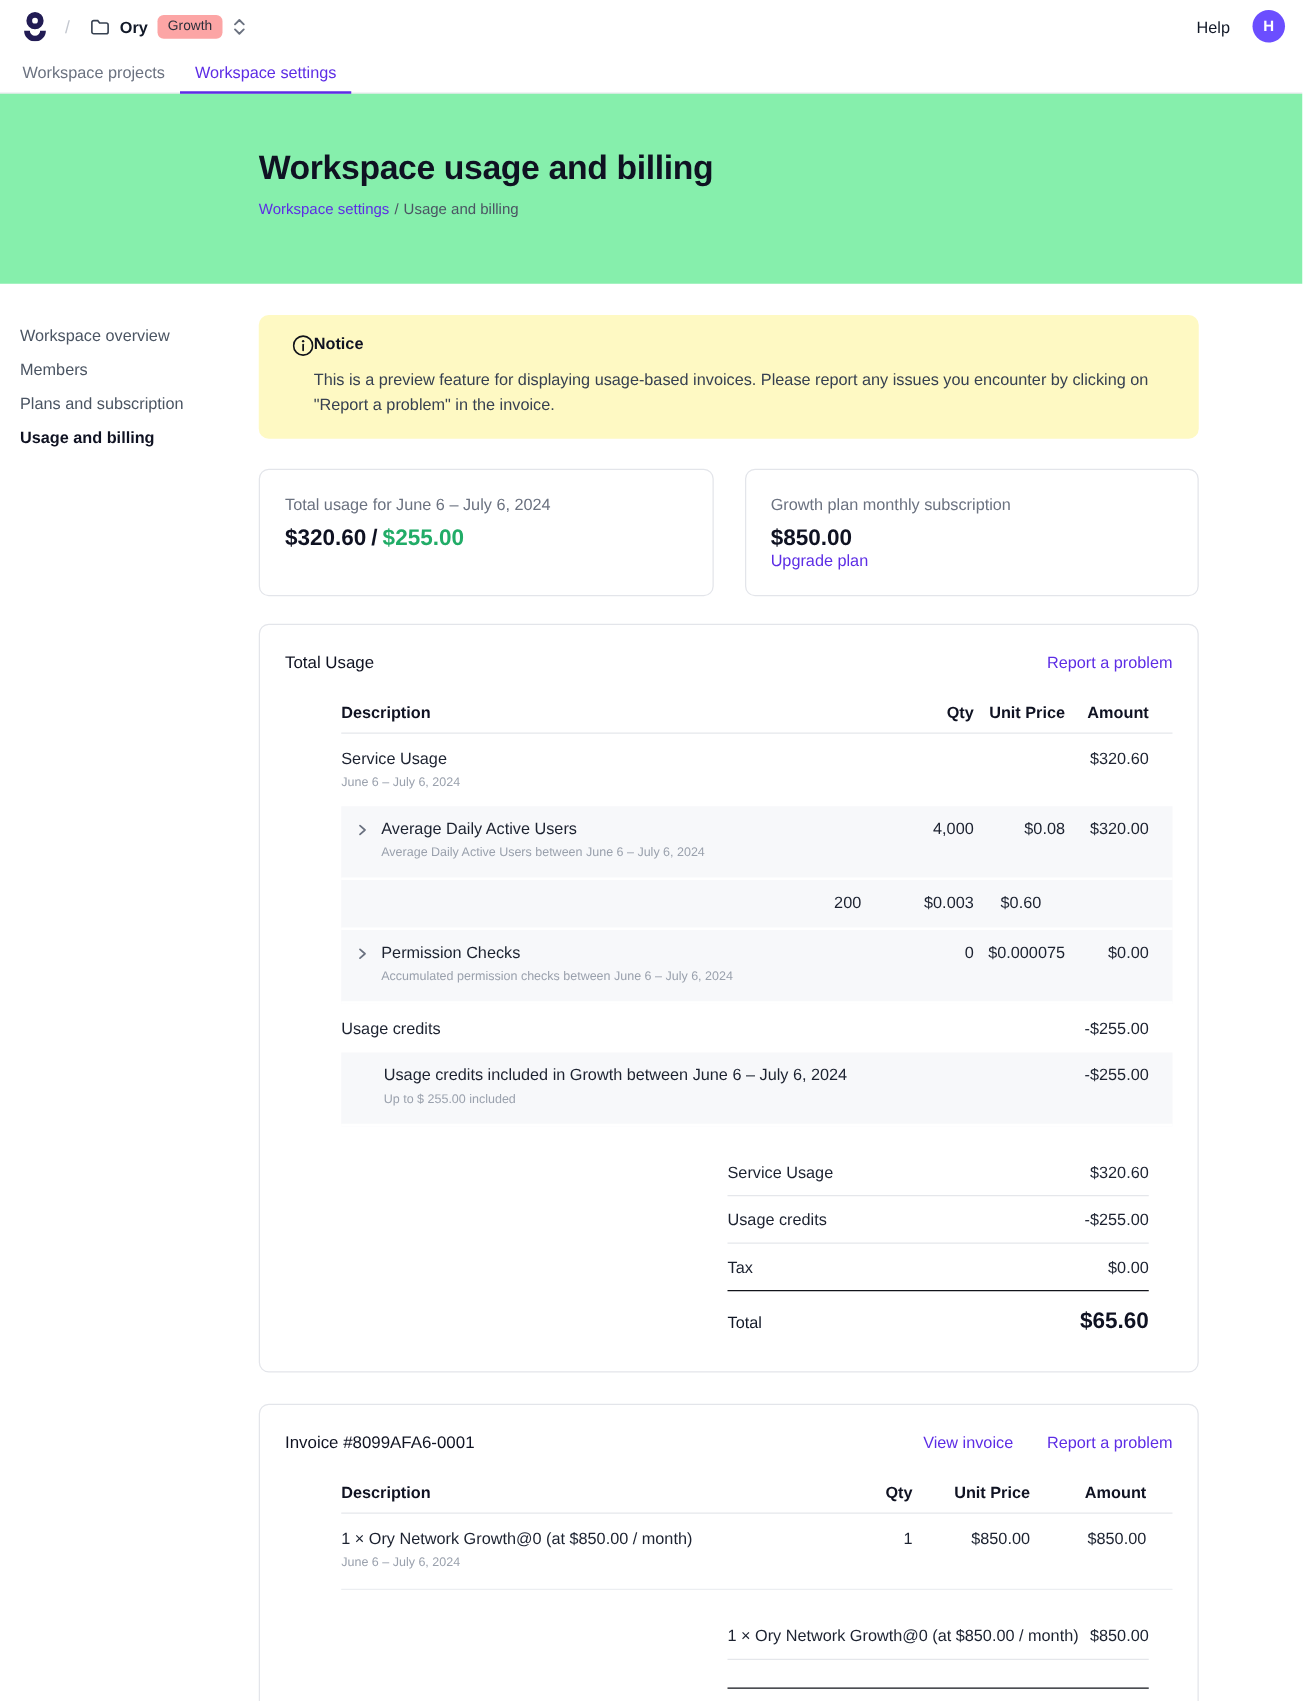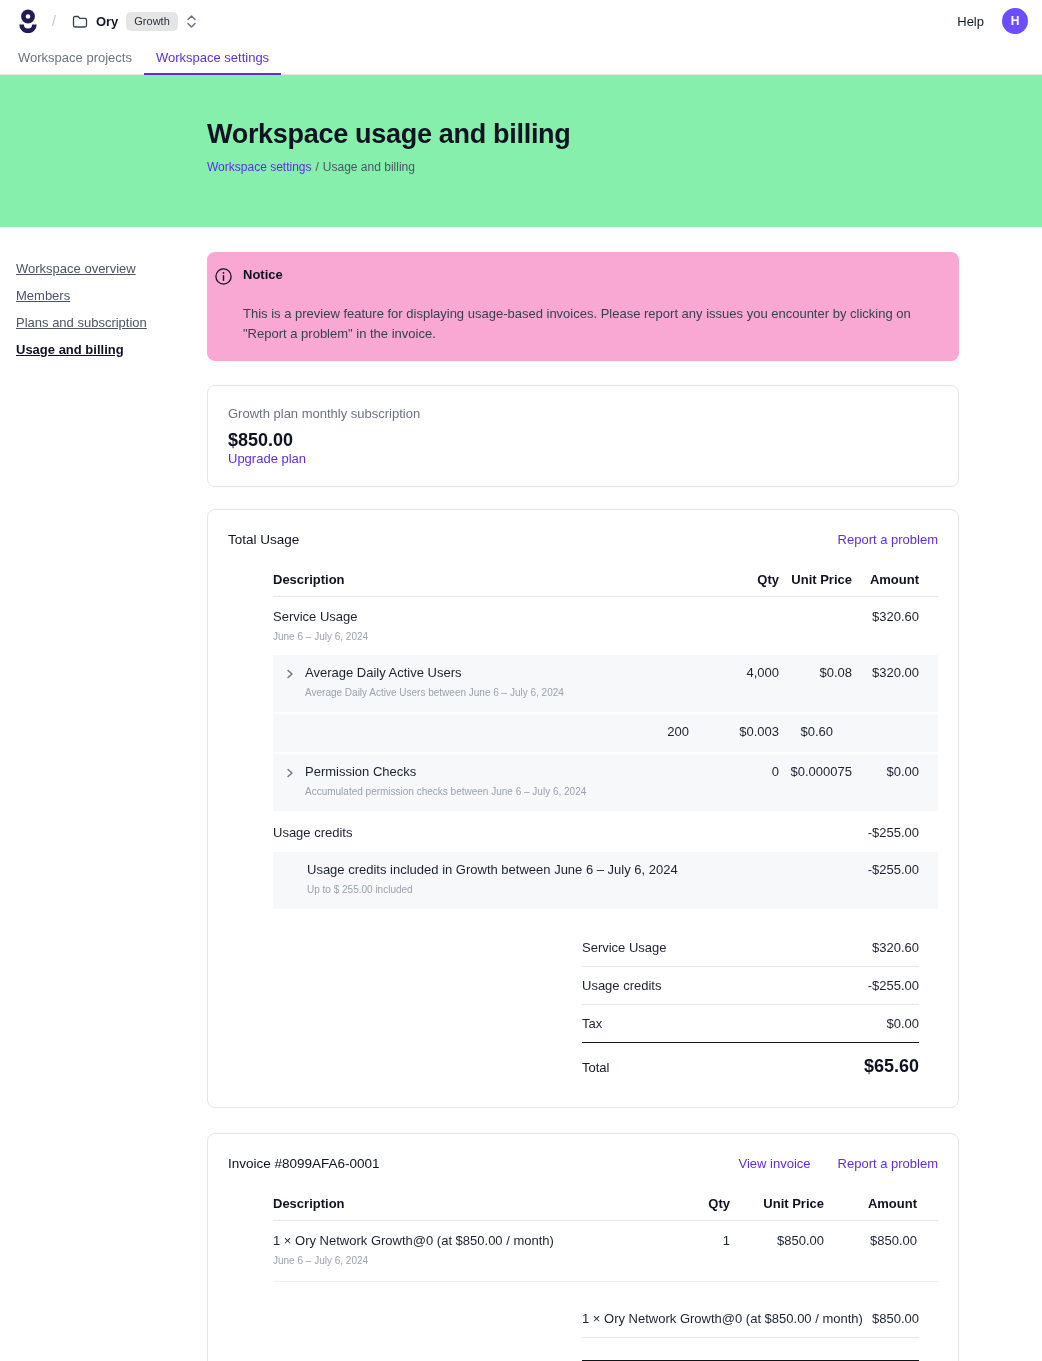--- a/index.html
+++ b/index.html
@@ -19,45 +19,45 @@
     font-family:"Liberation Sans",sans-serif;
     font-size:13px;color:var(--text);
   }
   
   .topbar{height:42px;display:flex;align-items:center;justify-content:space-between;padding:0 14px 0 16px;background:#fff;}
   .topbar-left{display:flex;align-items:center;gap:10px;}
   .logo{width:24px;height:26px;display:flex;align-items:center;justify-content:center;cursor:pointer;}
   .crumb-sep{color:#c3c7cf;font-size:14px;margin:0 2px;}
   .ws-switcher{display:flex;align-items:center;gap:8px;cursor:pointer;padding:4px 4px;border-radius:6px;}
   .ws-name{font-weight:600;font-size:13px;color:var(--text);}
-  .badge{background:#e5e5e5;color:#2a2f3a;font-size:11px;padding:2px 8px;border-radius:5px;line-height:15px;}
+  .badge{background:#fca5a5;color:#2a2f3a;font-size:11px;padding:2px 8px;border-radius:5px;line-height:15px;}
   .topbar-right{display:flex;align-items:center;gap:18px;}
   .help-link{font-size:13px;color:var(--text);cursor:pointer;}
   .avatar{width:26px;height:26px;border-radius:50%;background:#6B4EFF;color:#fff;font-size:12px;font-weight:600;display:flex;align-items:center;justify-content:center;cursor:pointer;}
   
   .tabbar{display:flex;padding-left:6px;border-bottom:1px solid var(--border);background:#fff;}
   .tab{padding:0 12px;height:33px;display:flex;align-items:center;font-size:13px;color:var(--muted);cursor:pointer;border-bottom:2px solid transparent;margin-bottom:-1px;}
   .tab.active{color:var(--accent);font-weight:500;border-bottom:2px solid var(--accent);}
   
   .page-header{background:#86efac;height:152px;padding:44px 0 0 207px;}
   .page-title{font-size:27px;font-weight:700;letter-spacing:-.3px;color:#0f1222;}
   .breadcrumb{margin-top:10px;font-size:12px;color:#4b5563;}
   .breadcrumb .bc-link{color:var(--accent);cursor:pointer;}
   .breadcrumb .bc-sep{margin:0 4px;color:#4b5563;}
   
   .content{display:flex;padding-top:25px;padding-bottom:16px;}
   .sidebar{width:207px;padding:3px 10px 0 16px;flex-shrink:0;}
-  .side-item{padding:6px 0;font-size:13px;color:#4b5563;cursor:pointer;text-decoration:underline;}
+  .side-item{padding:6px 0;font-size:13px;color:#4b5563;cursor:pointer;}
   .side-item.active{color:#0f1222;font-weight:700;}
   .main{width:752px;flex-shrink:0;}
   
-  .notice{background:#f9a8d4;border-radius:8px;padding:15px 8px 17px;display:flex;gap:11px;}
+  .notice{background:#fef9c3;border-radius:8px;padding:15px 27px 17px;display:flex;gap:0;}
   .notice-icon{flex-shrink:0;padding-top:1px;}
   .notice-title{font-weight:700;font-size:13px;color:#0f1222;}
-  .notice-body{margin-top:22px;font-size:13px;line-height:1.55;color:#374151;max-width:668px;}
+  .notice-body{margin-top:12px;font-size:13px;line-height:1.55;color:#374151;max-width:668px;}
   
   .cards-row{display:flex;gap:25px;margin-top:24px;}
   .scard{flex:1;border:1px solid var(--card-border);border-radius:8px;padding:20px;}
   .scard-label{color:var(--muted);font-size:13px;}
   .scard-amount{font-size:18px;font-weight:600;margin-top:9px;color:#0f1222;}
   .scard-amount .sep{margin:0 4px;font-weight:600;}
   .green{color:var(--green);}
   .upgrade-link{display:inline-block;color:var(--accent);font-size:13px;cursor:pointer;}
   
   .bigcard{border:1px solid var(--card-border);border-radius:8px;margin-top:22px;padding:22px 20px 30px;}
@@ -161,20 +161,26 @@
         </svg>
       </span>
       <div>
         <div class="notice-title">Notice</div>
         <div class="notice-body">This is a preview feature for displaying usage-based invoices. Please report any issues you encounter by clicking on "Report a problem" in the invoice.</div>
       </div>
     </div>
 
     <div class="cards-row">
       <div class="scard">
+        <div class="scard-label">Total usage for June 6 – July 6, 2024</div>
+        <div class="scard-amount">
+          <span>$320.60</span><span class="sep">/</span><span class="green">$255.00</span>
+        </div>
+      </div>
+      <div class="scard">
         <div class="scard-label">Growth plan monthly subscription</div>
         <div class="scard-amount">$850.00</div>
         <span class="upgrade-link">Upgrade plan</span>
       </div>
     </div>
 
     <div class="bigcard">
       <div class="bigcard-head">
         <div class="bigcard-title">Total Usage</div>
         <span class="plink">Report a problem</span>

